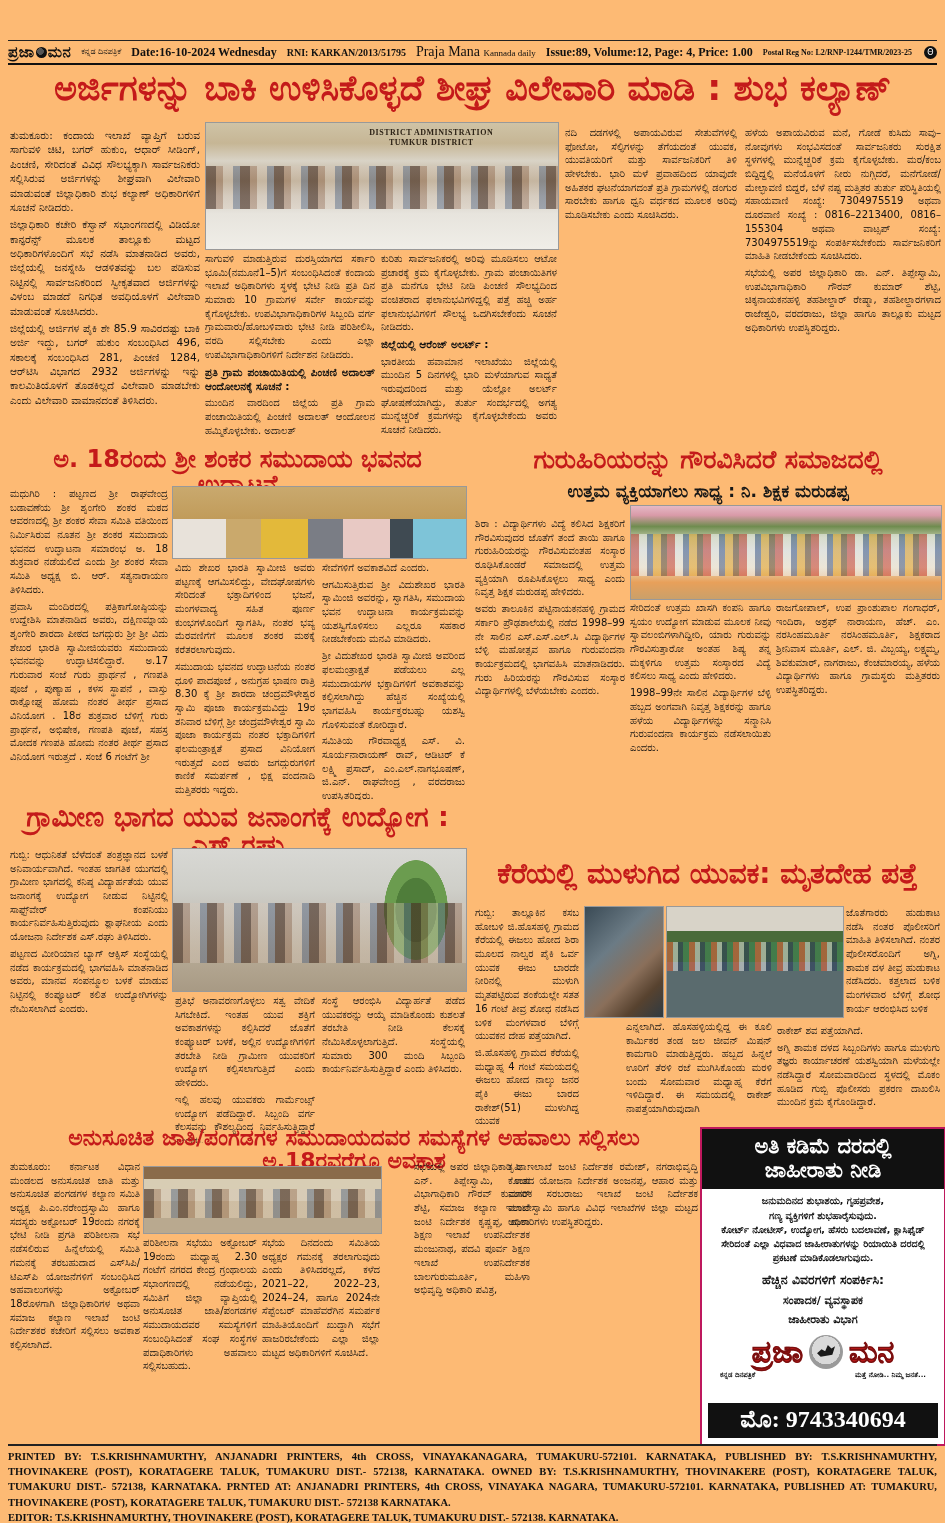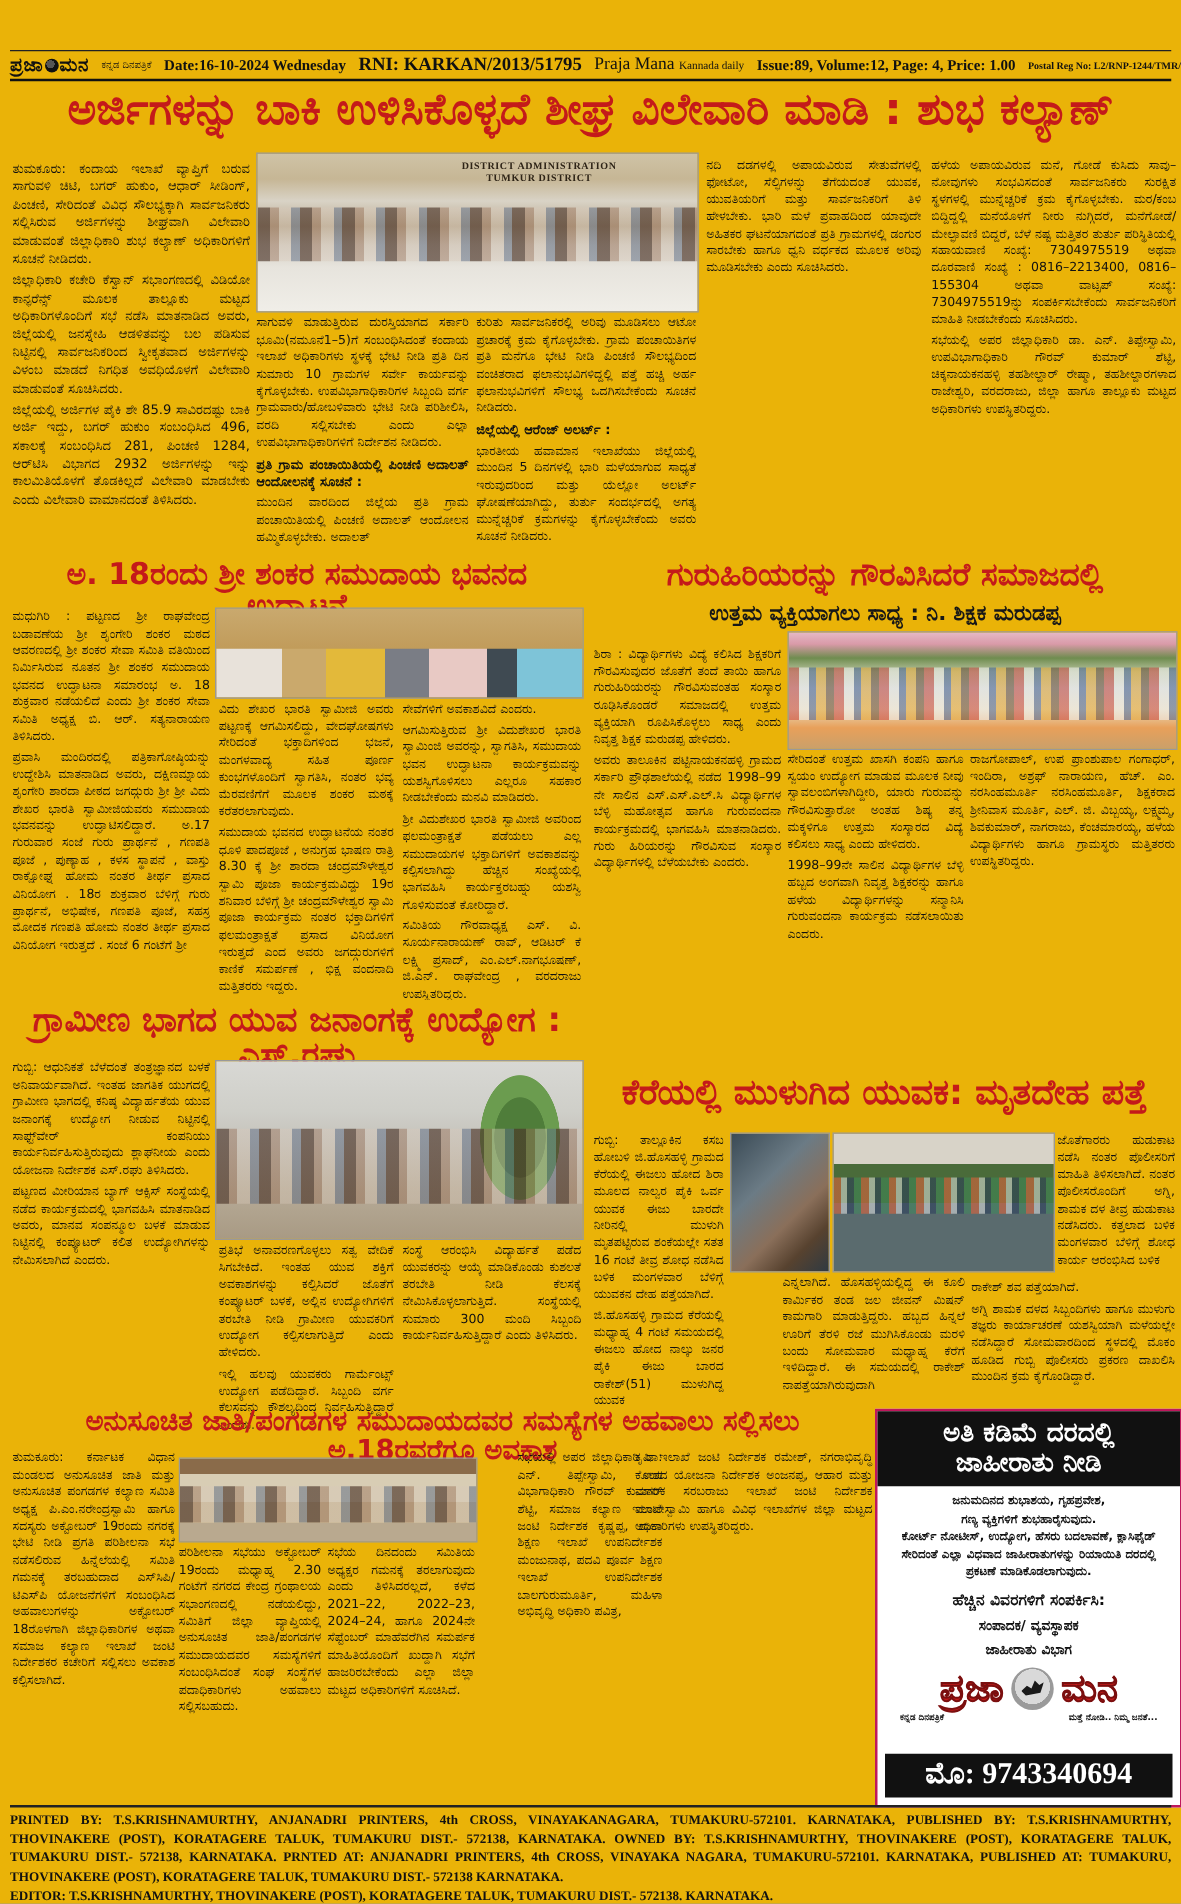--- a/index.html
+++ b/index.html
@@ -1,27 +1,27 @@
 <!DOCTYPE html>
 <html><head>
 <meta charset="utf-8">
 <style>
   html,body{margin:0;padding:0;background:#9a9a9a;}
-  .page{position:relative;width:945px;height:1523px;background:#eab308;margin:0 auto;
+  .page{position:relative;width:945px;height:1523px;background:#fdba74;margin:0 auto;
         font-family:"DejaVu Sans","Liberation Sans",sans-serif;color:#111;overflow:hidden;}
   
   .masthead{position:absolute;left:8px;top:40px;width:929px;height:22px;
             border-top:1px solid #222;border-bottom:2px solid #111;
             display:flex;align-items:center;gap:10px;white-space:nowrap;}
   .brand-kn{font-weight:bold;font-size:15px;letter-spacing:.5px;}
   .brand-emblem{display:inline-block;width:11px;height:11px;border-radius:50%;
                 background:radial-gradient(circle at 40% 40%,#555 0 35%,#111 36% 100%);vertical-align:-1px;margin:0 1px;}
   .brand-sub{font-size:8px;}
   .mh-serif{font-family:"Liberation Serif",serif;font-weight:bold;font-size:12px;}
-  .mh-small{font-family:"Liberation Serif",serif;font-weight:bold;font-size:15px;}
+  .mh-small{font-family:"Liberation Serif",serif;font-weight:bold;font-size:10px;}
   .mh-name{font-family:"Liberation Serif",serif;font-size:14px;}
   .mh-name small{font-size:9px;}
   .mh-postal{font-family:"Liberation Serif",serif;font-weight:bold;font-size:8px;}
   .mh-dot{width:13px;height:13px;border-radius:50%;background:#111;color:#fff;font-size:8px;
           display:flex;align-items:center;justify-content:center;margin-left:auto;}
   
   .headline{position:absolute;color:#c41a1a;font-weight:bold;text-align:center;line-height:1.05;}
   .hl-lead{left:5px;top:70px;width:935px;font-size:35px;}
   .hl-a2{left:10px;top:447px;width:455px;font-size:24px;}
   .hl-a3a{left:476px;top:447px;width:464px;font-size:25px;}

